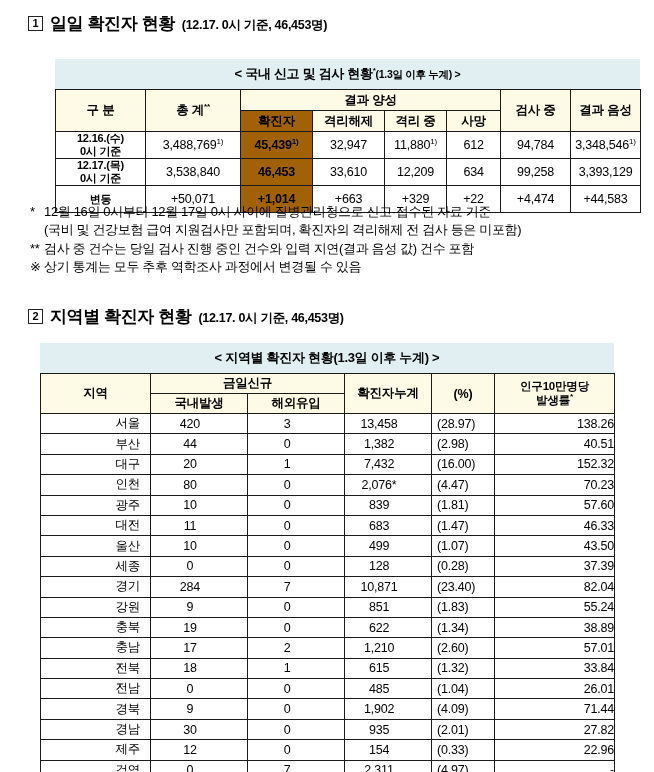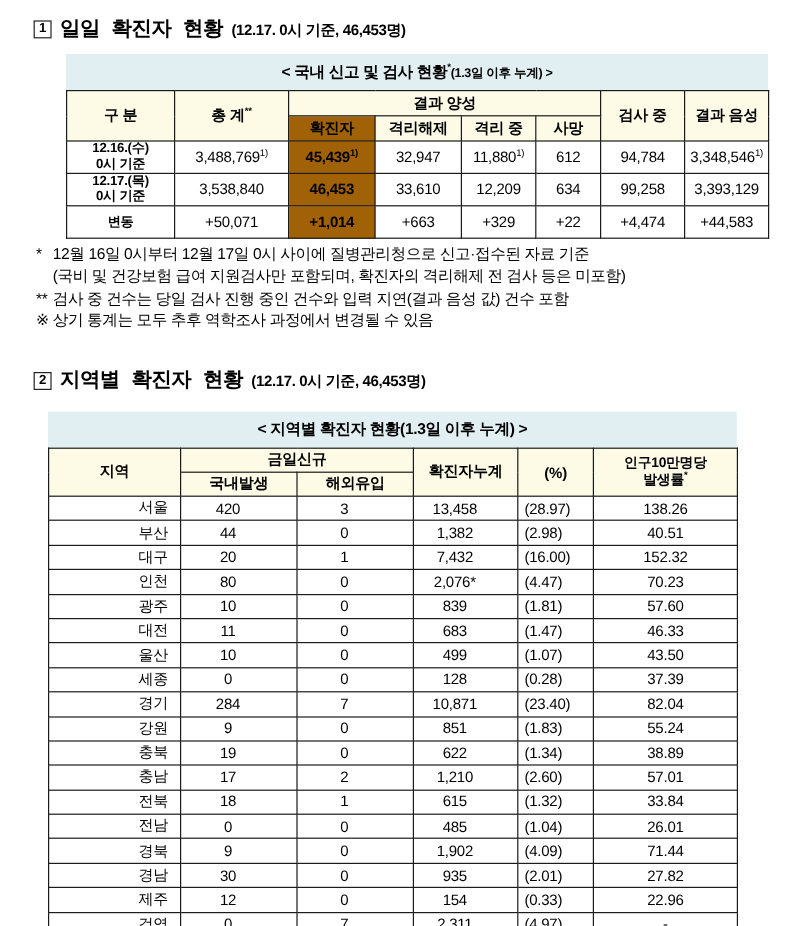--- a/index.html
+++ b/index.html
@@ -41,21 +41,20 @@
     font-weight: 700;
     margin-right: 7px;
     position: relative;
     top: -2px;
     flex: none;
   }
   .sec-title {
     font-size: 17px;
     font-weight: 700;
     letter-spacing: -0.4px;
-    font-family: Liberation Mono, monospace;
   }
   .sec-sub {
     font-size: 12.5px;
     font-weight: 700;
     margin-left: 7px;
     letter-spacing: -0.3px;
   }
 
   
   .tbl-band {
@@ -90,21 +89,21 @@
     vertical-align: middle;
     letter-spacing: -0.2px;
   }
   table.grid thead th {
     background: #fdfbe6;
     font-weight: 700;
     font-size: 12.5px;
   }
 
   
-  #t1-wrap { position: absolute; left: 35px; top: 45px; width: 585px; padding-left: 20px; }
+  #t1-wrap { position: absolute; left: 35px; top: 59px; width: 585px; padding-left: 20px; }
   #t1 { width: 585px; }
   #t1 thead th { height: 20px; }
   #t1 tbody td { height: 26px; font-size: 12.5px; background: #ffffff; }
   #t1 .lbl { font-weight: 700; font-size: 11px; line-height: 1.15; }
   #t1 .hl { background: #a16207; font-weight: 700; }
   #t1 .dotleft { border-left: 1px dotted #1b1b1b; }
   #t1 td.val { font-weight: 400; }
 
   
   .notes {
@@ -121,21 +120,21 @@
   .notes .m { display: inline-block; width: 14px; }
 
   
   #t2-wrap { position: absolute; left: 40px; top: 343px; width: 574px; }
   #t2 { width: 574px; }
   #t2 thead th { height: 19px; }
   #t2 tbody td { height: 19.4px; font-size: 12.5px; background: #ffffff; }
   #t2 .region { text-align: right; padding-right: 10px; font-size: 12.5px; }
   #t2 .num { padding-right: 18px; }
   #t2 .pct { text-align: left; padding-left: 5px; }
-  #t2 .rate { text-align: center; }
+  #t2 .rate { text-align: right; }
   #t2 .dotleft { border-left: 1px dotted #1b1b1b; }
   #t2 .h-two { line-height: 1.18; font-size: 11.5px; }
 </style>
 </head>
 <body>
 
 <div class="page">
 
   <div class="section-head" style="position:absolute; left:0; top:12px;">
     <span class="sec-num">1</span>

